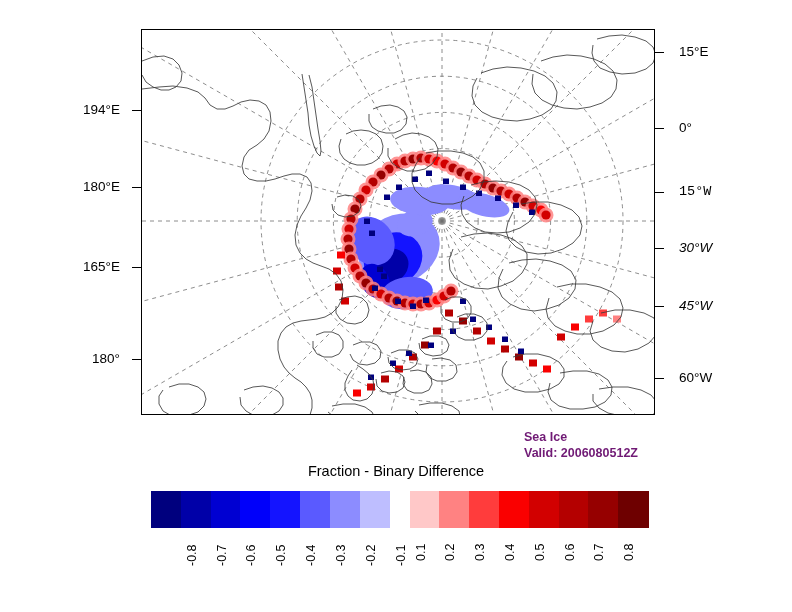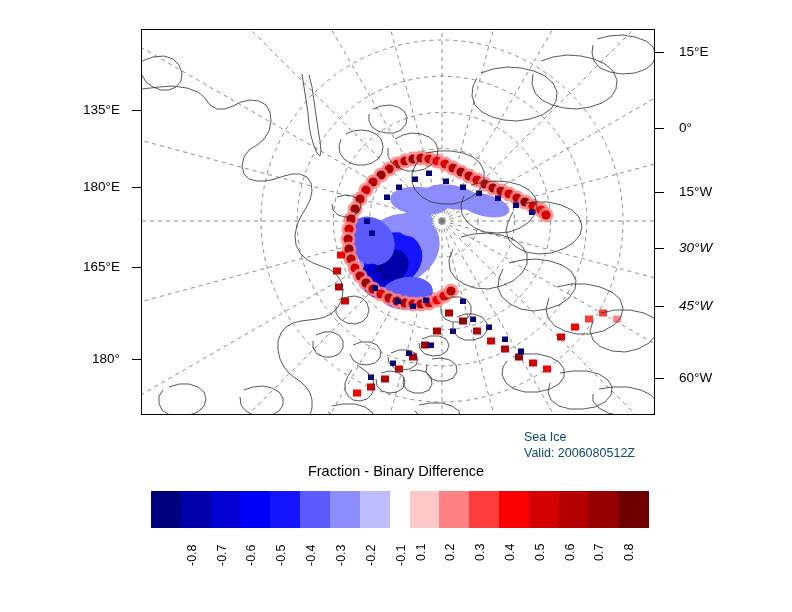--- a/index.html
+++ b/index.html
@@ -51,22 +51,22 @@
   #plot-title {
     position: absolute;
     font-size: 14.5px;
     color: #000000;
     text-align: center;
     white-space: nowrap;
   }
   .annot {
     position: absolute;
     font-size: 12.5px;
-    font-weight: normal;
-    color: #0c4a6e;
+    font-weight: bold;
+    color: #701a75;
     white-space: nowrap;
     line-height: 1.25;
   }
   #colorbar {
     position: absolute;
     left: 151px;
     top: 491px;
     width: 497px;
     height: 37px;
   }
@@ -84,36 +84,36 @@
     transform: rotate(-90deg);
     line-height: 1;
   }
 </style>
 </head>
 <body>
 
 <div id="stage">
 
   <div id="left-axis">
-      <div class="axis-label left" style="left: 60px; width: 60px; top: 103px;">135°E</div>
+      <div class="axis-label left" style="left: 60px; width: 60px; top: 103px;">194°E</div>
       <div style="position: absolute; left: 132px; top: 110px; width: 9px; height: 1px; background: rgb(0, 0, 0);"></div>
       <div class="axis-label left" style="left: 60px; width: 60px; top: 180px;">180°E</div>
       <div style="position: absolute; left: 132px; top: 187px; width: 9px; height: 1px; background: rgb(0, 0, 0);"></div>
       <div class="axis-label left" style="left: 60px; width: 60px; top: 260px;">165°E</div>
       <div style="position: absolute; left: 132px; top: 267px; width: 9px; height: 1px; background: rgb(0, 0, 0);"></div>
       <div class="axis-label left" style="left: 60px; width: 60px; top: 352px; text-align: right;">180°</div>
       <div style="position: absolute; left: 132px; top: 359px; width: 9px; height: 1px; background: rgb(0, 0, 0);"></div>
     </div>
 
   <div id="right-axis">
       <div class="axis-label right" style="left: 679px; top: 45px;">15°E</div>
       <div style="position: absolute; left: 655px; top: 52px; width: 9px; height: 1px; background: rgb(0, 0, 0);"></div>
       <div class="axis-label right" style="left: 679px; top: 121px;">0°</div>
       <div style="position: absolute; left: 655px; top: 128px; width: 9px; height: 1px; background: rgb(0, 0, 0);"></div>
-      <div class="axis-label right" style="left: 679px; top: 185px;">15°W</div>
+      <div class="axis-label right" style="left: 679px; top: 185px; font-family: Liberation Mono, monospace;">15°W</div>
       <div style="position: absolute; left: 655px; top: 192px; width: 9px; height: 1px; background: rgb(0, 0, 0);"></div>
       <div class="axis-label right" style="left: 679px; top: 241px; font-style: italic;">30°W</div>
       <div style="position: absolute; left: 655px; top: 248px; width: 9px; height: 1px; background: rgb(0, 0, 0);"></div>
       <div class="axis-label right" style="left: 679px; top: 299px; font-style: italic;">45°W</div>
       <div style="position: absolute; left: 655px; top: 306px; width: 9px; height: 1px; background: rgb(0, 0, 0);"></div>
       <div class="axis-label right" style="left: 679px; top: 371px;">60°W</div>
       <div style="position: absolute; left: 655px; top: 378px; width: 9px; height: 1px; background: rgb(0, 0, 0);"></div>
     </div>
 
   <div id="map-frame">

